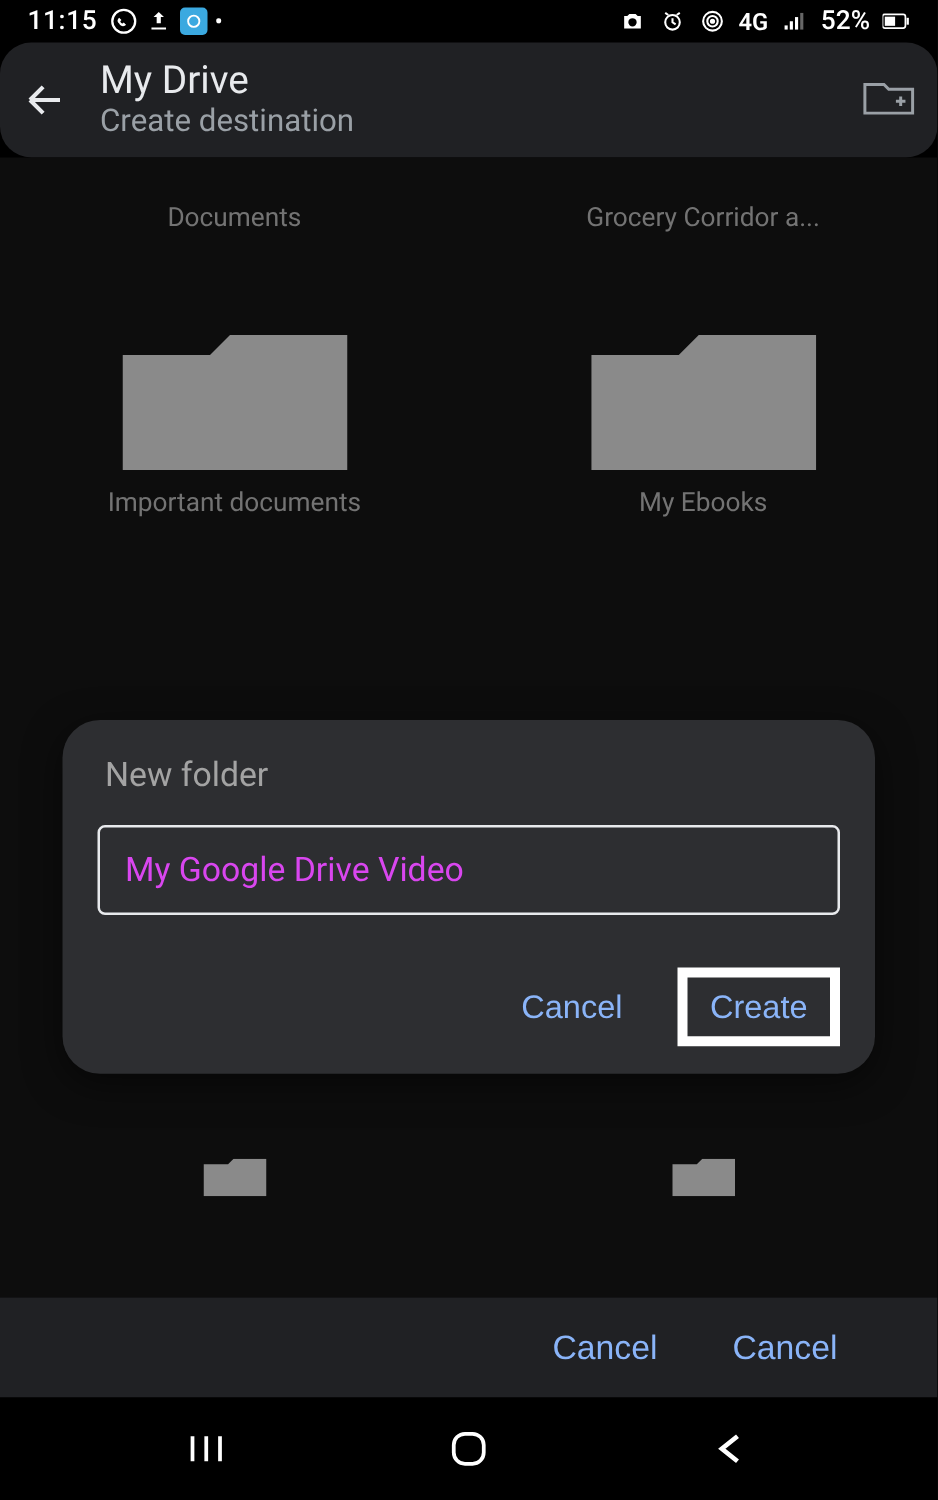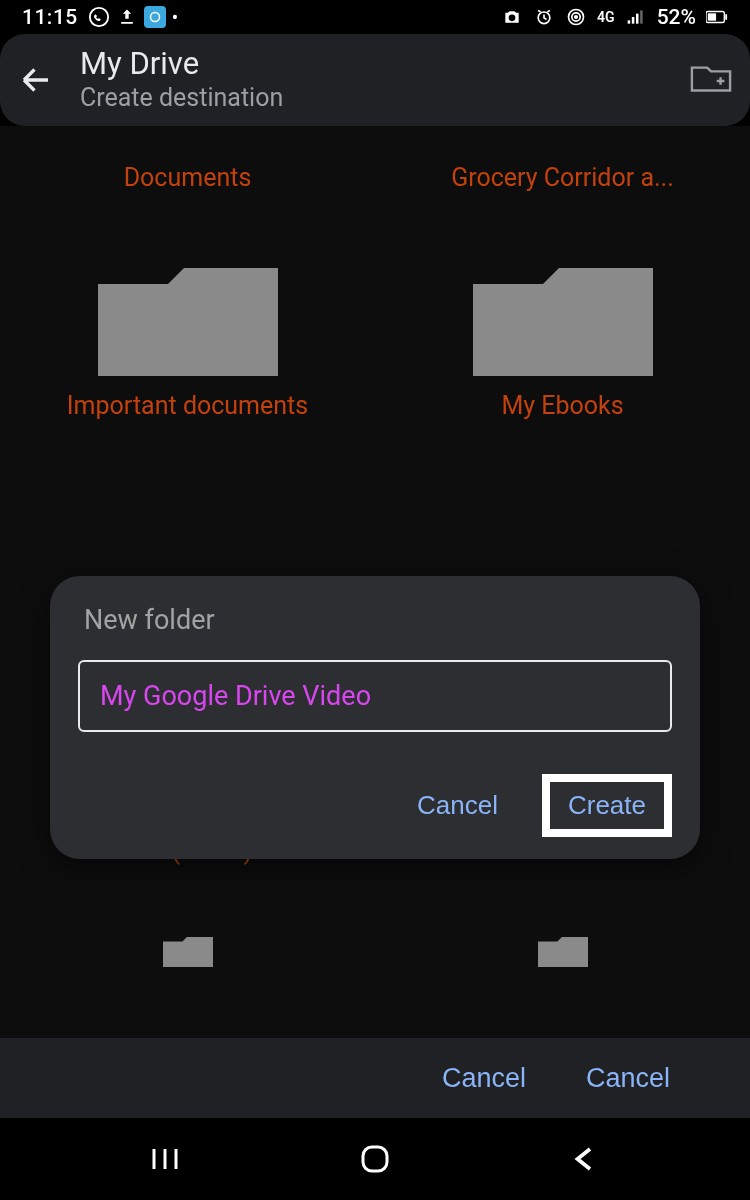--- a/index.html
+++ b/index.html
@@ -22,21 +22,21 @@
       padding: 0 18px; gap: 26px; border-radius: 25px;
     }
     .back-arrow { width: 36px; height: 36px; }
     .header-text { flex: 1; }
     .header-title { font-size: 31px; font-weight: 400; color: #e8eaed; line-height: 1.2; }
     .header-subtitle { font-size: 25px; color: #9aa0a6; line-height: 1.3; }
     .new-folder-icon { width: 42px; height: 30px; }
     .content { background: #0d0d0d; height: 912px; padding-top: 22px; position: relative; }
     .folder-grid { display: grid; grid-template-columns: 1fr 1fr; gap: 0; }
     .folder-item { display: flex; flex-direction: column; align-items: center; padding: 10px 20px 20px; }
-    .folder-label { font-size: 25px; color: #c2410c; text-align: right; line-height: 1.3; margin-top: 14px; }
+    .folder-label { font-size: 21px; color: #737373; text-align: right; line-height: 1.3; margin-top: 14px; }
     .folder-shape { width: 180px; height: 108px; }
     .row-labels { height: 60px; }
     .row-labels .folder-item { padding-top: 0; }
     .dialog-overlay {
       position: absolute; top: 450px; left: 50px; right: 50px;
       background: #2d2e31; border-radius: 30px; padding: 28px 28px 22px;
       box-shadow: 0 8px 30px rgba(0,0,0,0.5);
     }
     .dialog-title { font-size: 27px; color: #a3a3a3; margin-bottom: 24px; margin-left: 6px; }
     .dialog-input {
@@ -101,21 +101,21 @@
           <path d="M12 9v4l3 2M5 4l3 2M19 4l-3 2" stroke="#fff" stroke-width="2" fill="none"></path>
         </svg>
     </span>
     <span class="icon-sm">
       <svg viewBox="0 0 24 24" width="20" height="20" fill="none" stroke="#fff" stroke-width="2">
           <circle cx="12" cy="12" r="9"></circle>
           <circle cx="12" cy="12" r="5"></circle>
           <circle cx="12" cy="12" r="1.5" fill="#fff"></circle>
         </svg>
     </span>
-    <span style="font-size:14px;font-weight:600;">4G</span>
+    <span style="font-size:19px;font-weight:600;">4G</span>
     <span class="icon-sm">
       <svg viewBox="0 0 24 24" width="20" height="20" fill="#fff">
           <rect x="2" y="16" width="3" height="4"></rect>
           <rect x="7" y="12" width="3" height="8"></rect>
           <rect x="12" y="8" width="3" height="12"></rect>
           <rect x="17" y="4" width="3" height="16" fill="#666"></rect>
         </svg>
     </span>
     <span>52%</span>
     <span class="icon-sm">

